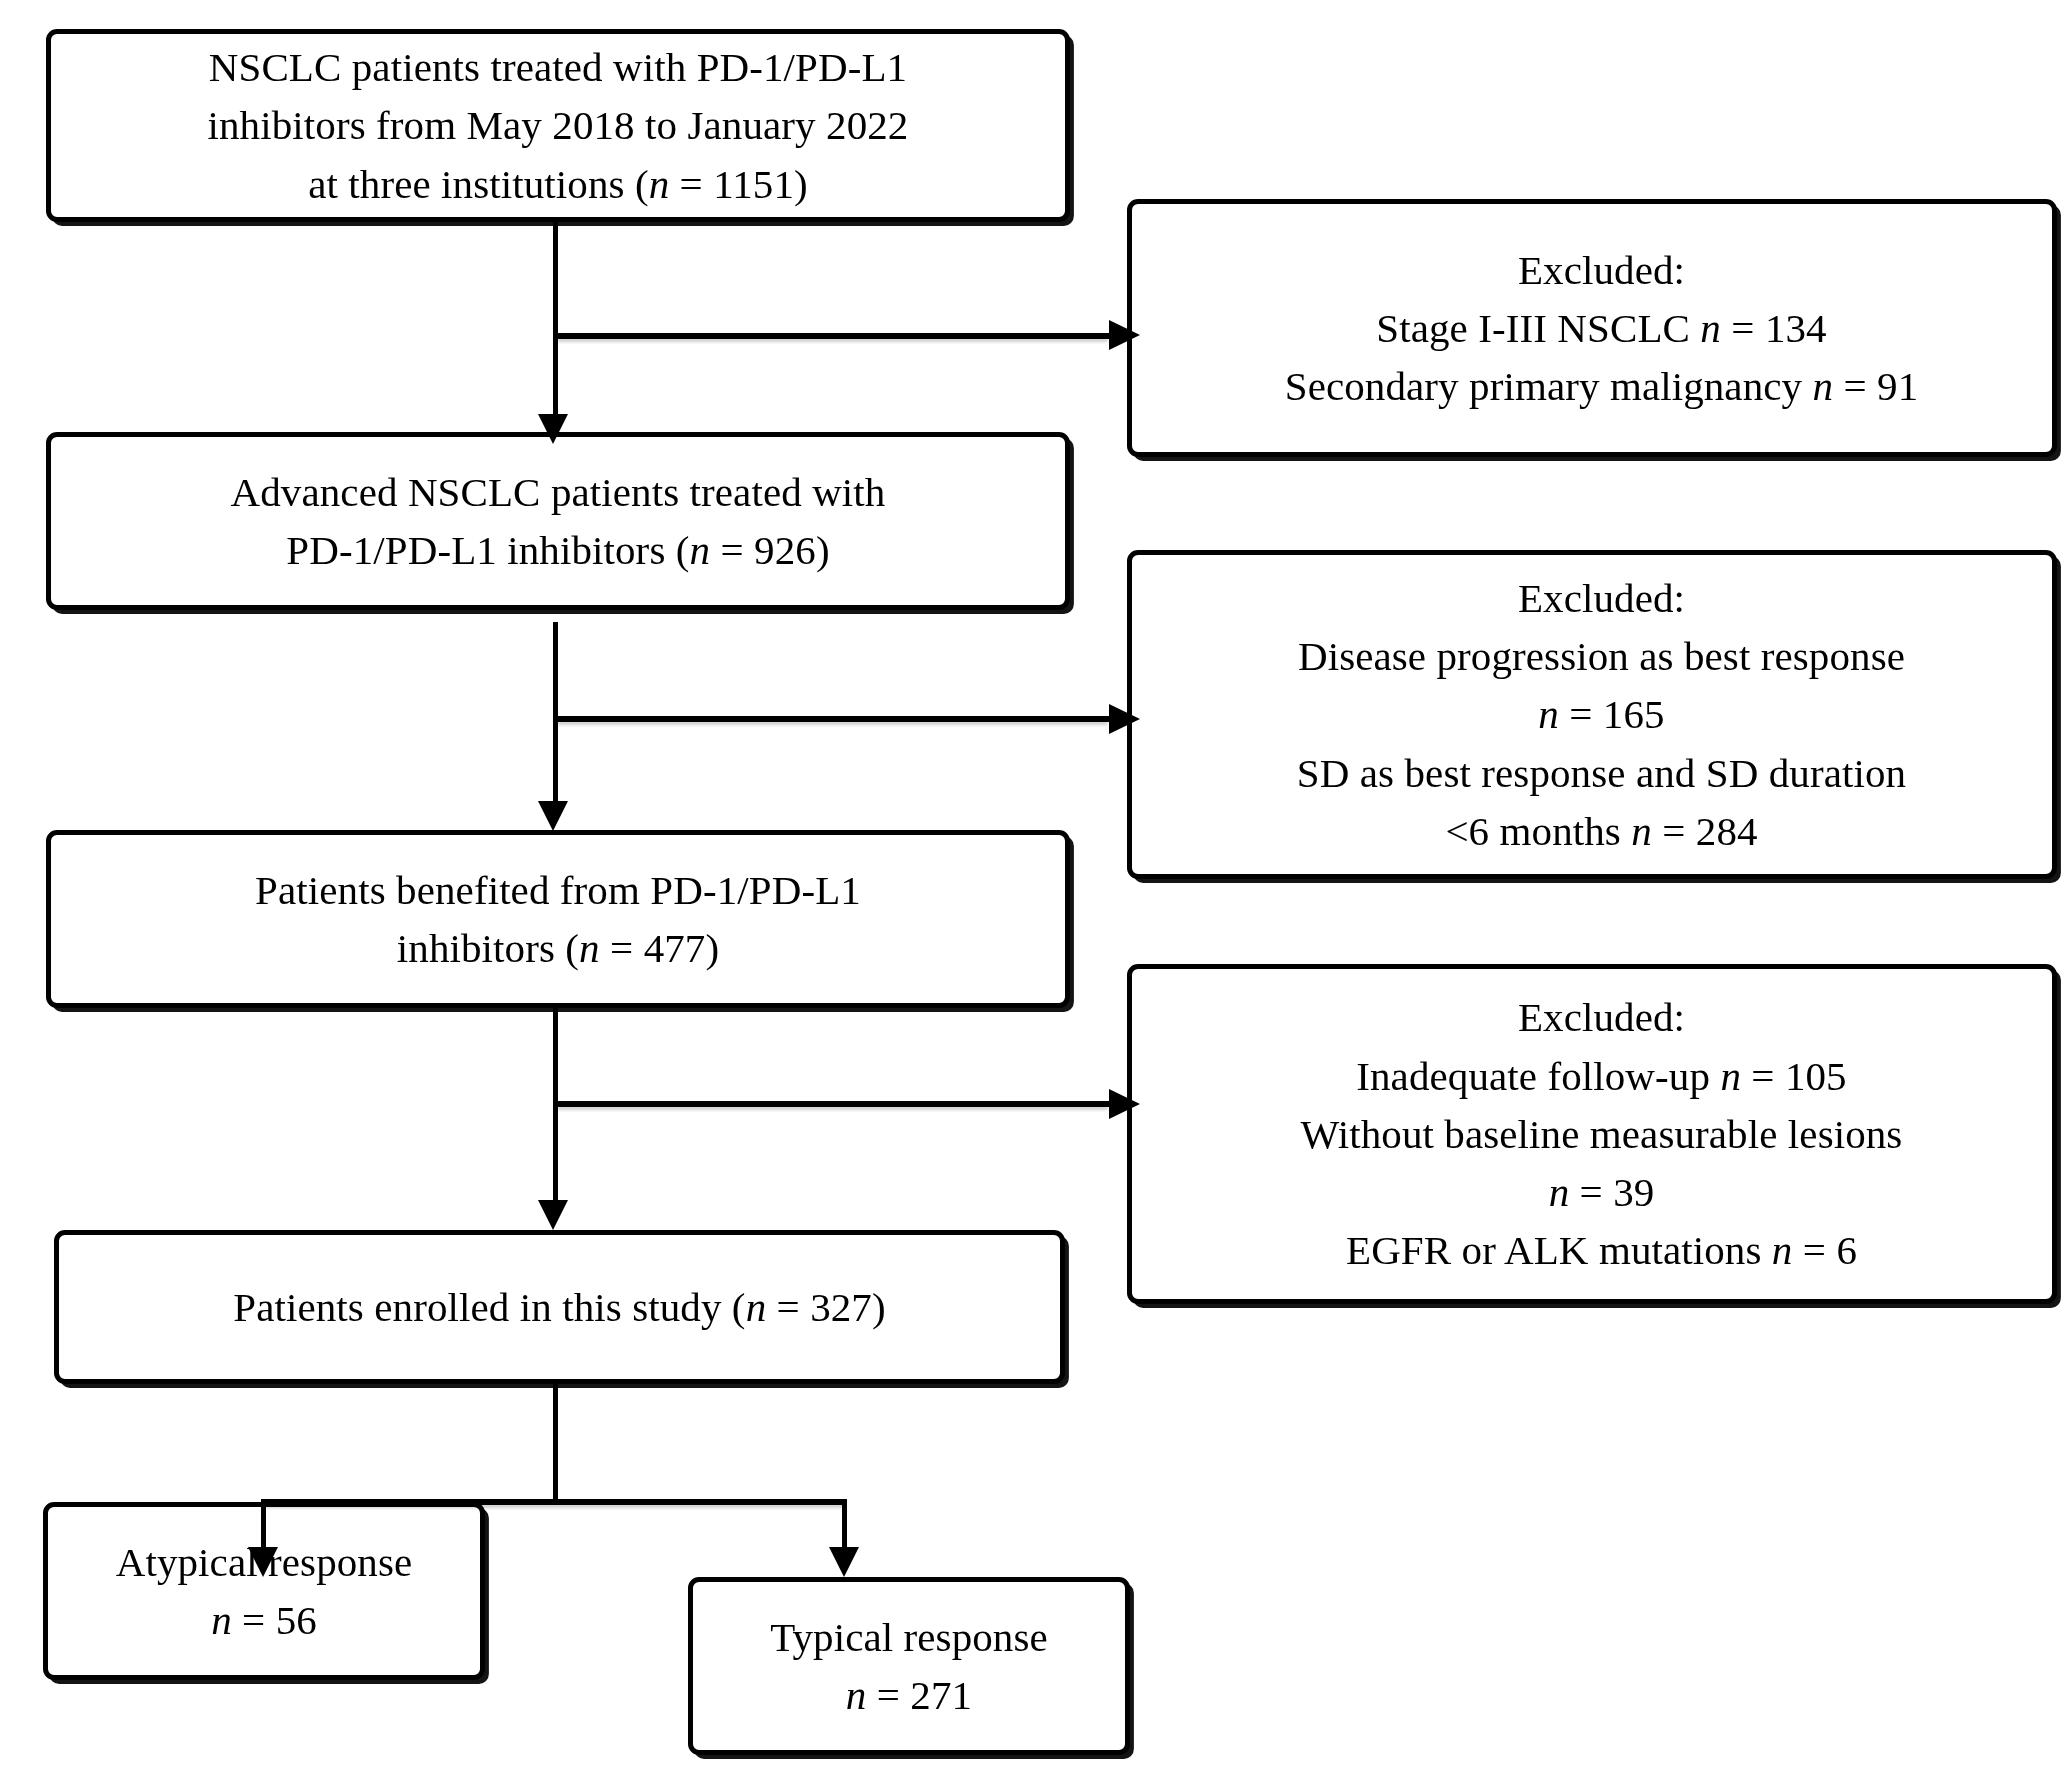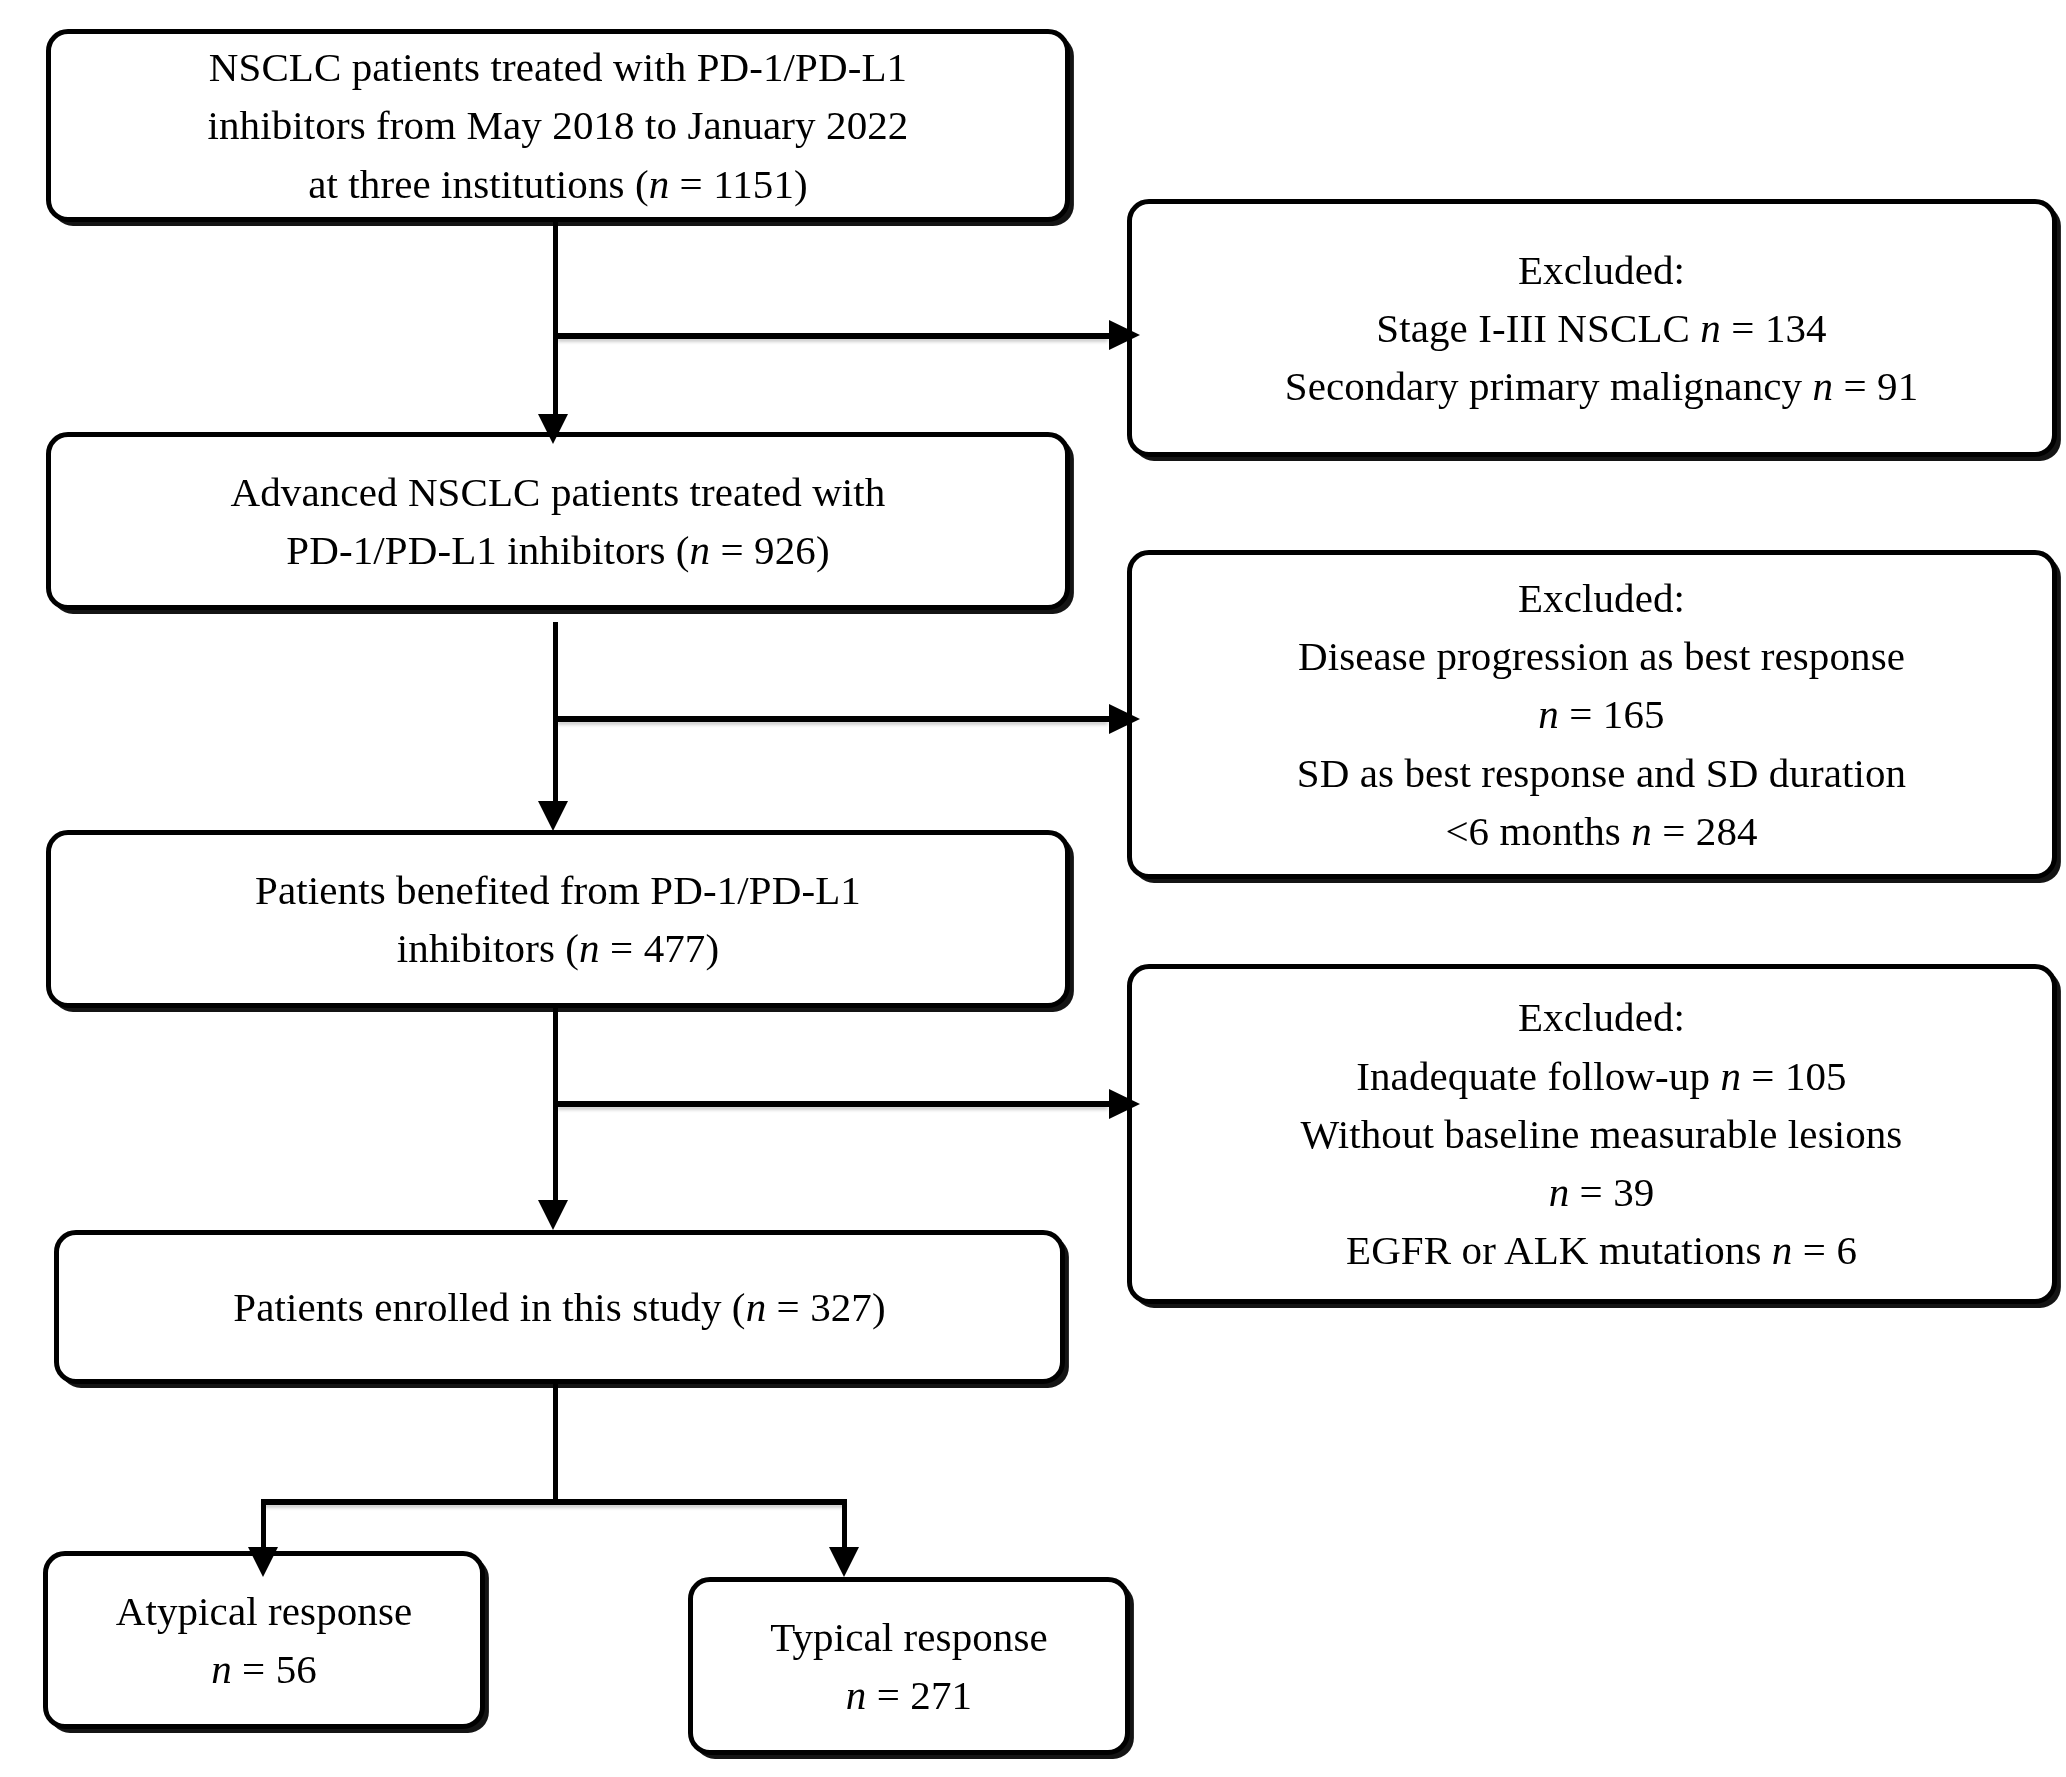--- a/index.html
+++ b/index.html
@@ -16,21 +16,21 @@
     overflow: hidden;
     font-family: "Liberation Serif", "DejaVu Serif", serif;
     color: #000000;
   }
 
   
   .fbox {
     position: absolute;
     box-sizing: border-box;
     border: 5px solid #000000;
-    border-radius: 22px;
+    border-radius: 11px;
     background: #ffffff;
     display: flex;
     flex-direction: column;
     justify-content: center;
     box-shadow: 5px 5px 0 -1.1px rgba(0,0,0,0.92);
   }
   .fbox .line {
     font-size: 41px;
     line-height: 1.42;
     white-space: nowrap;
@@ -115,21 +115,21 @@
     <div class="line">Inadequate  follow-up <i class="ital">n</i> = 105</div>
     <div class="line">Without baseline measurable lesions</div>
     <div class="line"><i class="ital">n</i> = 39</div>
     <div class="line">EGFR or ALK mutations <i class="ital">n</i> = 6</div>
   </div>
 
   <div class="fbox center" style="left:54px; top:1230px; width:1011px; height:154px;">
     <div class="line">Patients  enrolled in this study (<i class="ital">n</i> = 327)</div>
   </div>
 
-  <div class="fbox center" style="left:43px; top:1551px; width:442px; height:178px;">
+  <div class="fbox center" style="left:43px; top:1502px; width:442px; height:178px;">
     <div class="line">Atypical  response</div>
     <div class="line"><i class="ital">n</i> = 56</div>
   </div>
 
   <div class="fbox center" style="left:688px; top:1577px; width:442px; height:178px;">
     <div class="line">Typical  response</div>
     <div class="line"><i class="ital">n</i> = 271</div>
   </div>
 
   <div class="vline" style="left:553px; top:222px; height:192px;"></div>

